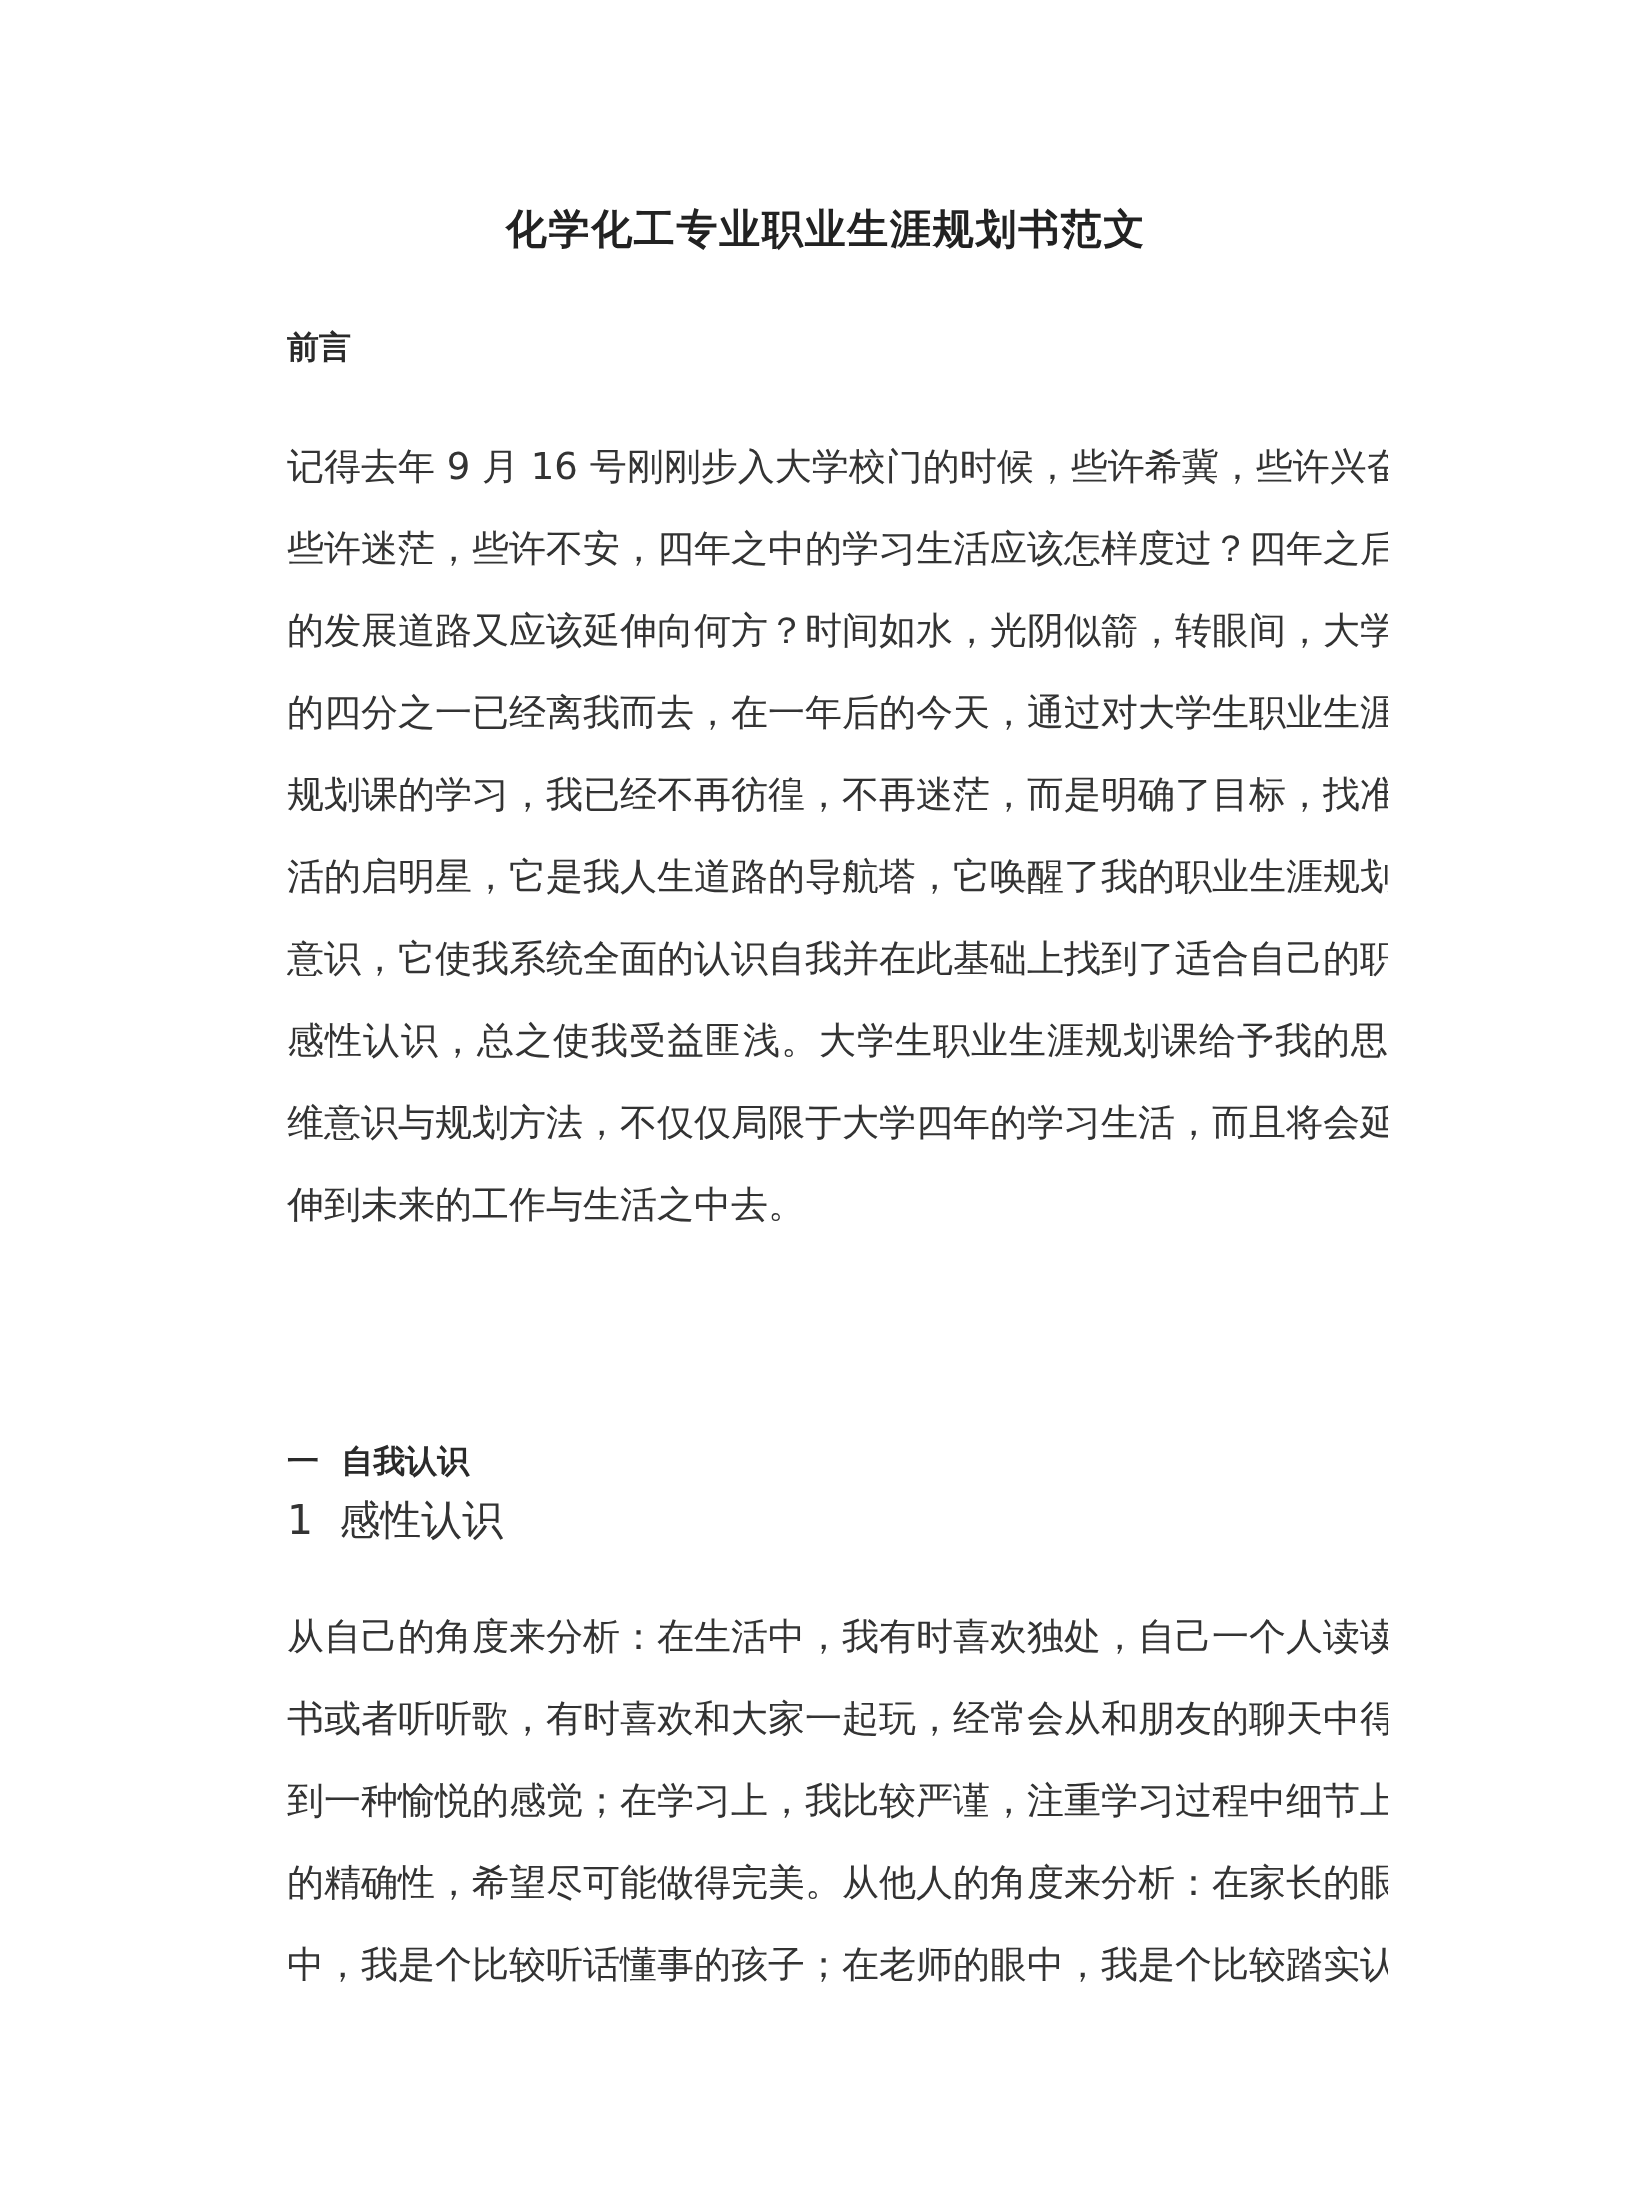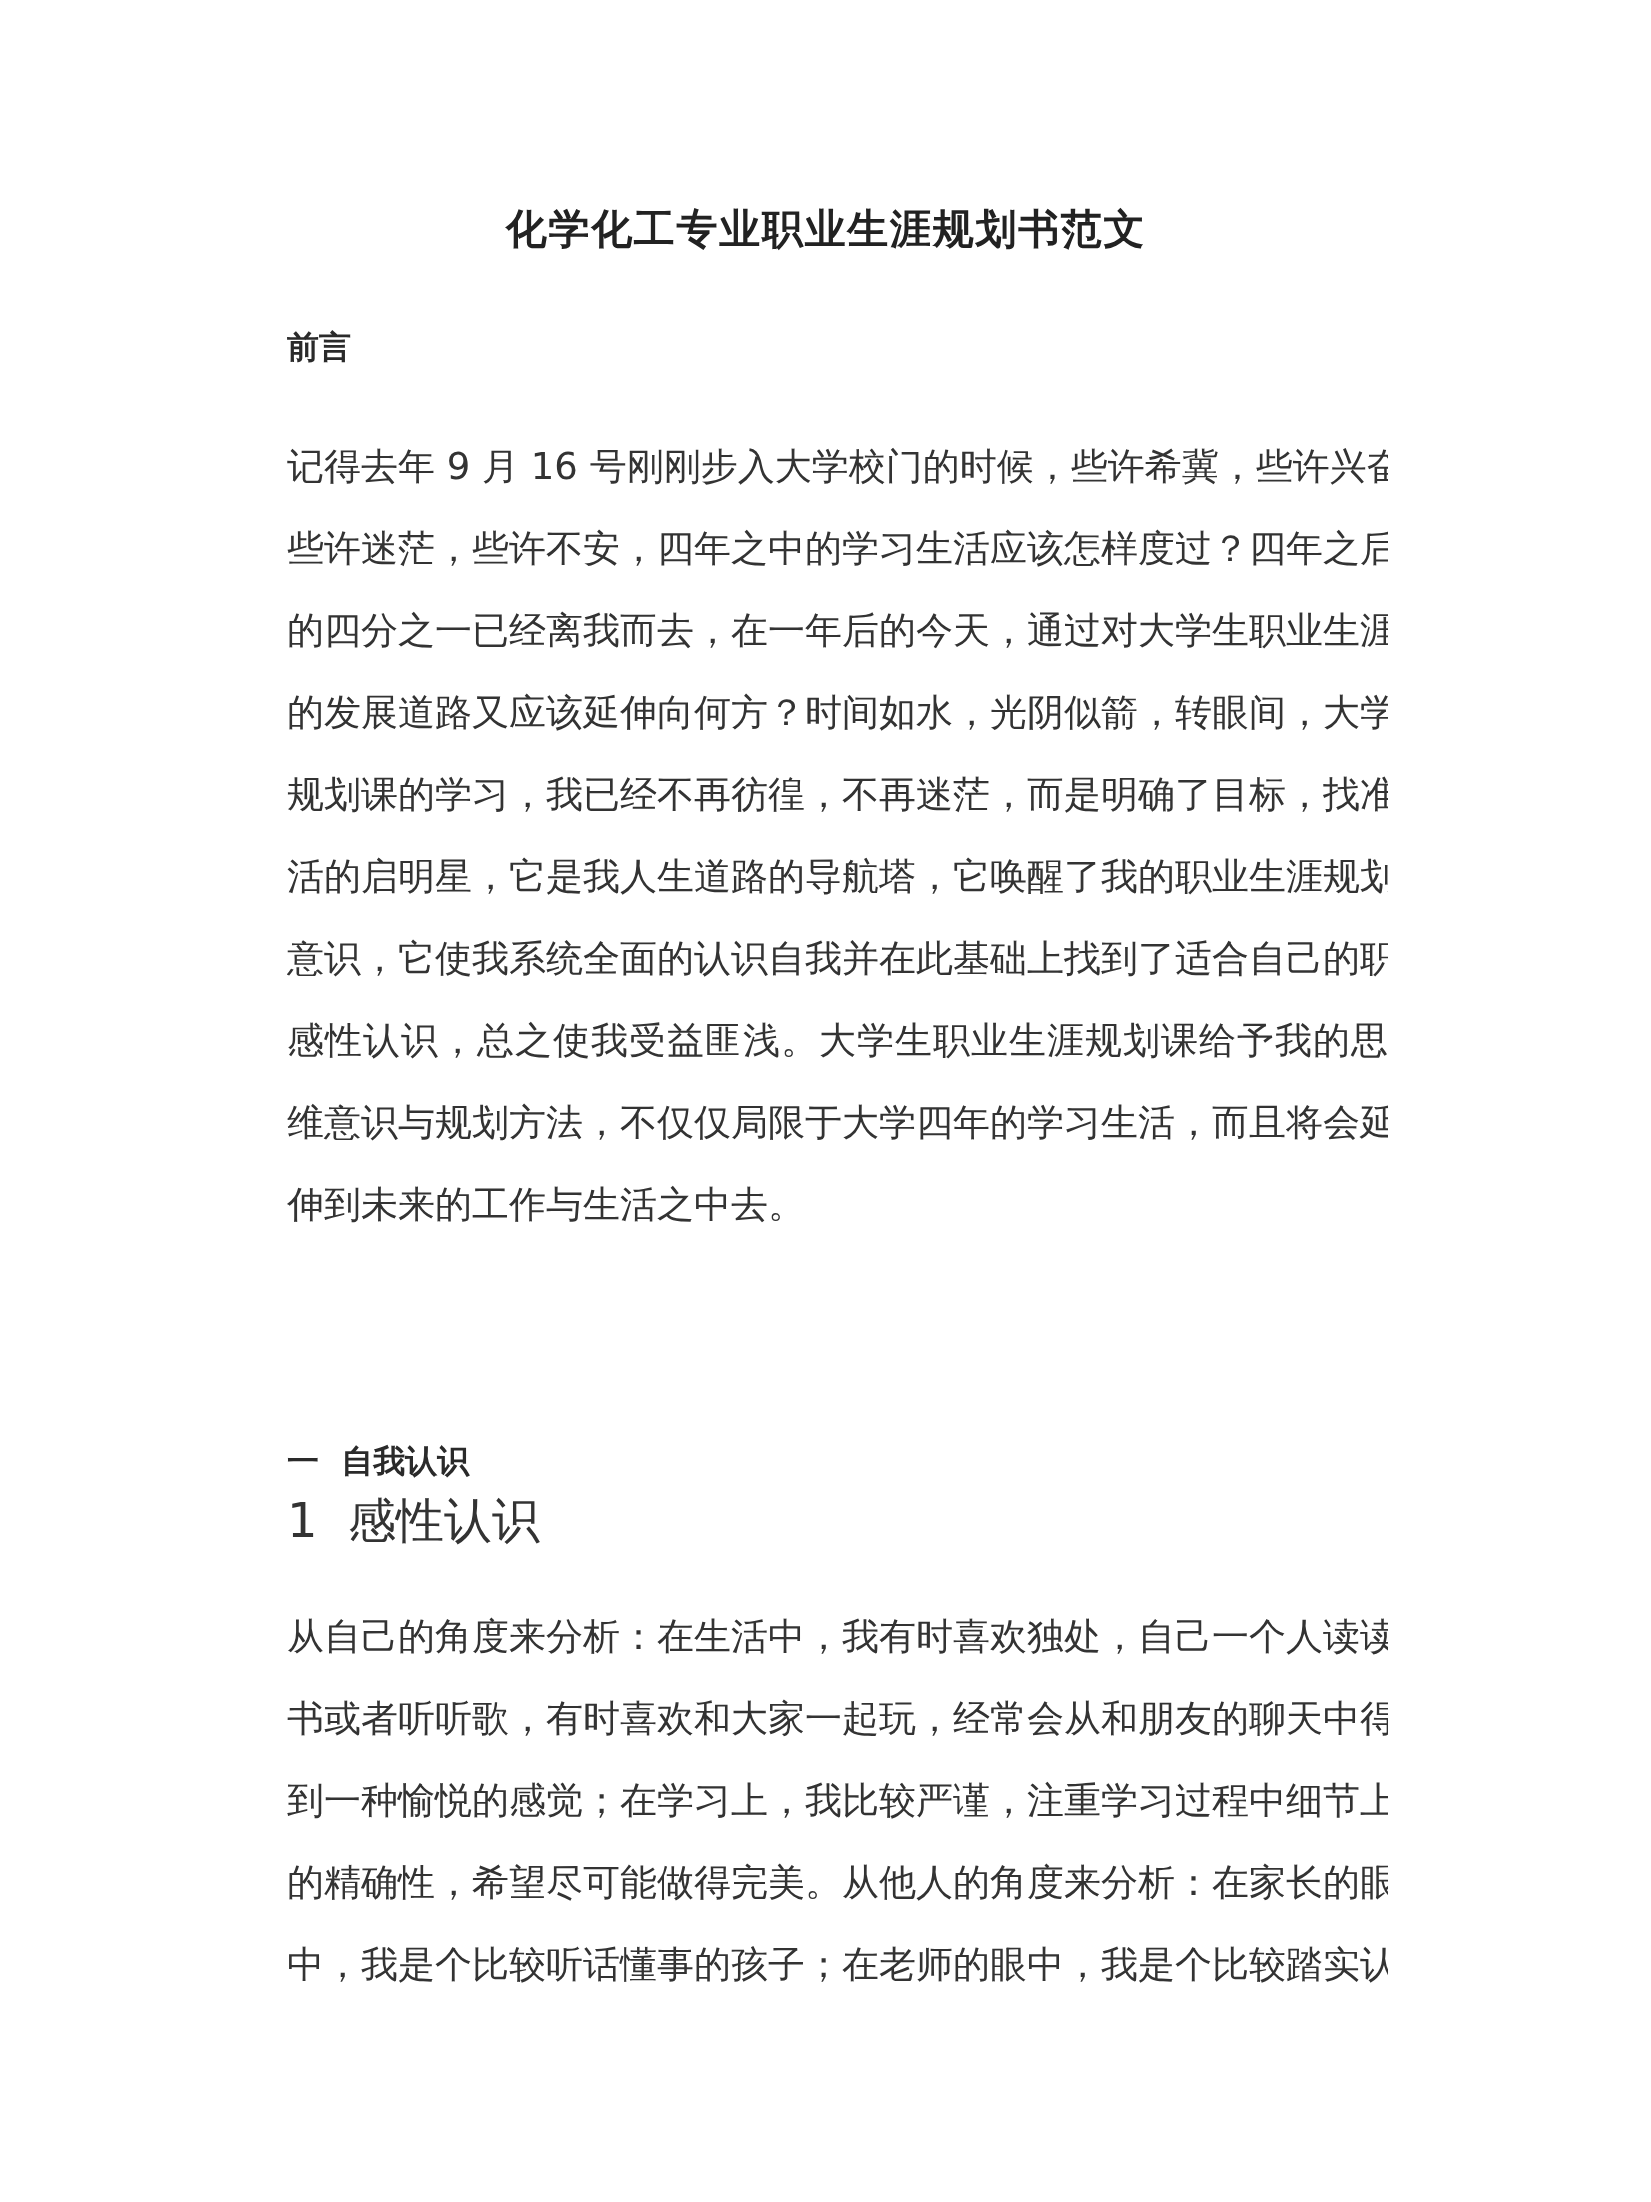--- a/index.html
+++ b/index.html
@@ -43,21 +43,21 @@
     font-size: 32px;
     font-weight: bold;
     color: #2a2a2a;
     white-space: pre;
   }
   .subheading {
     position: absolute;
     left: 287px;
     height: 48px;
     line-height: 48px;
-    font-size: 48px;
+    font-size: 41px;
     font-weight: normal;
     color: #333333;
     white-space: pre;
   }
   .para {
     position: absolute;
     left: 287px;
     width: 1101px;
   }
   .line {
@@ -80,22 +80,22 @@
 
 <div class="page">
 
   <div class="title">化学化工专业职业生涯规划书范文</div>
 
   <div class="heading" style="top:323px;">前言</div>
 
   <div class="para" style="top:426px;">
     <span class="line">记得去年 9 月 16 号刚刚步入大学校门的时候，些许希冀，些许兴奋，</span>
     <span class="line">些许迷茫，些许不安，四年之中的学习生活应该怎样度过？四年之后</span>
+    <span class="line">的发展道路又应该延伸向何方？时间如水，光阴似箭，转眼间，大学</span>
     <span class="line">的四分之一已经离我而去，在一年后的今天，通过对大学生职业生涯</span>
-    <span class="line">的发展道路又应该延伸向何方？时间如水，光阴似箭，转眼间，大学</span>
     <span class="line">规划课的学习，我已经不再彷徨，不再迷茫，而是明确了目标，找准</span>
     <span class="line">活的启明星，它是我人生道路的导航塔，它唤醒了我的职业生涯规划</span>
     <span class="line">意识，它使我系统全面的认识自我并在此基础上找到了适合自己的职</span>
     <span class="line">感性认识，总之使我受益匪浅。大学生职业生涯规划课给予我的思</span>
     <span class="line">维意识与规划方法，不仅仅局限于大学四年的学习生活，而且将会延</span>
     <span class="line last">伸到未来的工作与生活之中去。</span>
   </div>
 
   <div class="heading" style="top:1437px;">一  自我认识</div>
 

